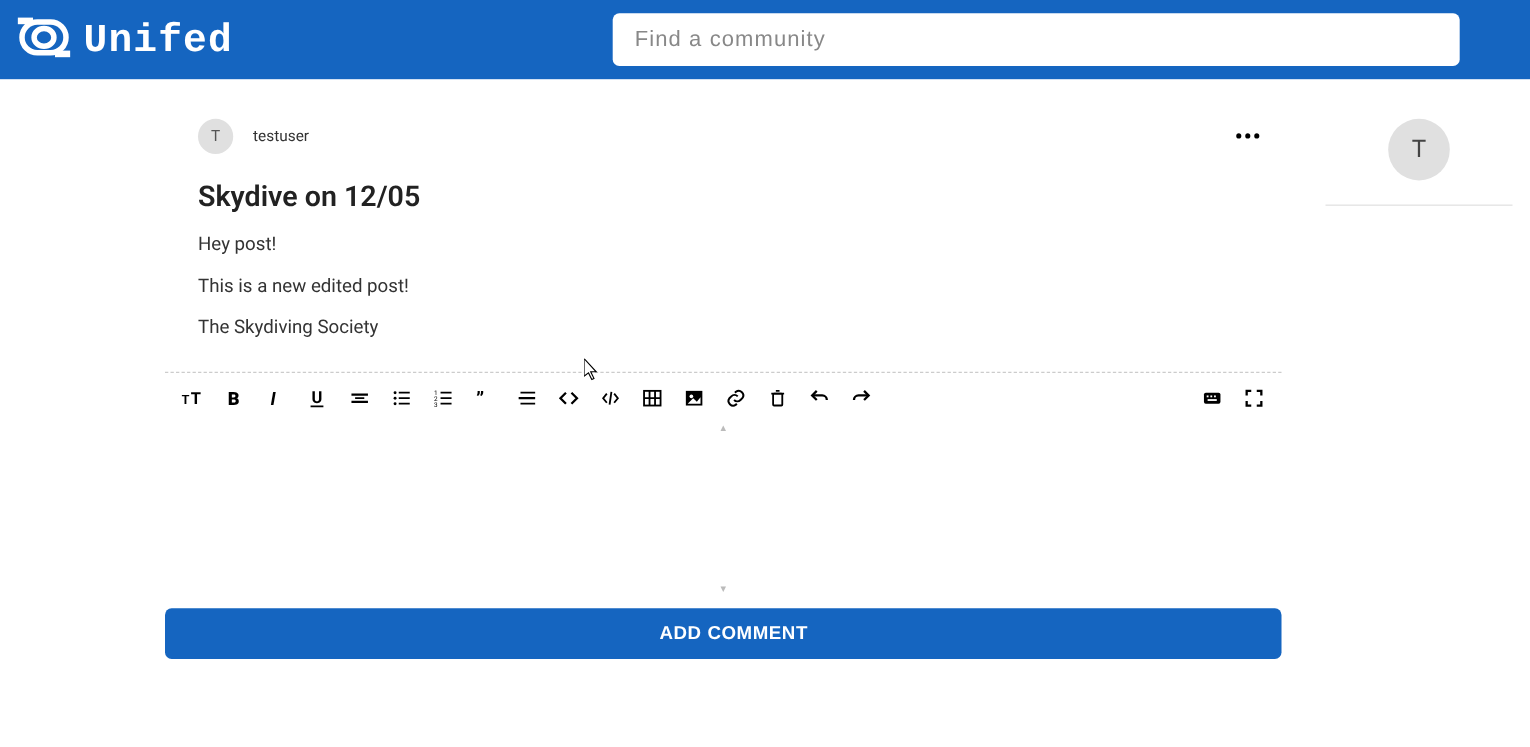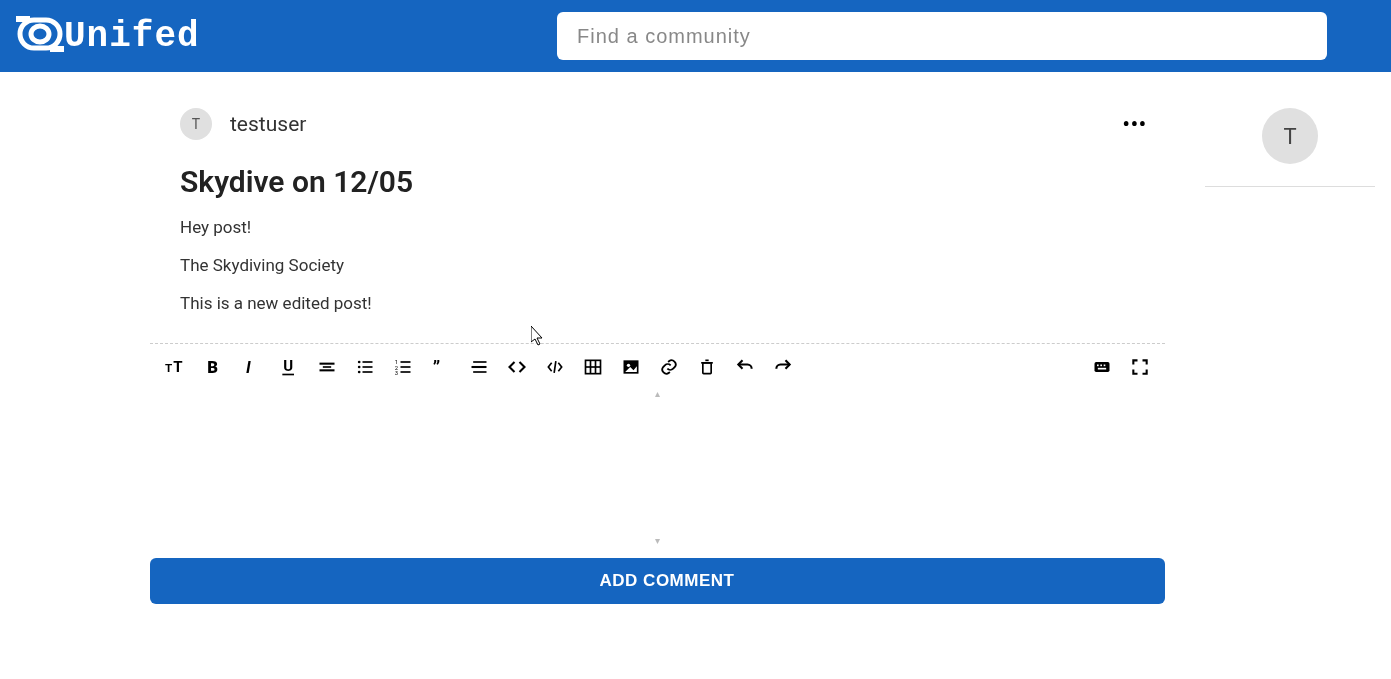--- a/index.html
+++ b/index.html
@@ -14,21 +14,21 @@
   .header {
     height: 72px;
     background: #1565c0;
     display: flex;
     align-items: center;
     padding: 0 16px;
   }
   .logo-wrap {
     display: flex;
     align-items: center;
-    gap: 0;
+    gap: 12px;
     cursor: pointer;
     text-align: right;
   }
   .logo-text {
     color: #fff;
     font-size: 36px;
     font-weight: 700;
     font-family: "Courier New", monospace;
     letter-spacing: 1px;
   }
@@ -66,34 +66,34 @@
   .avatar-sm {
     width: 32px; height: 32px;
     border-radius: 50%;
     background: #e0e0e0;
     display: flex;
     align-items: center;
     justify-content: center;
     font-size: 14px;
     color: #555;
   }
-  .username { font-size: 21px; color: #333; }
+  .username { font-size: 14px; color: #333; }
   .more-dots {
     position: absolute;
     right: 18px;
     top: 4px;
     font-size: 20px;
     font-weight: bold;
     letter-spacing: 1px;
     cursor: pointer;
     color: #000;
   }
   .post-title {
     margin: 24px 30px 0 30px;
-    font-size: 30px;
+    font-size: 26px;
     font-weight: 600;
     color: #222;
   }
   .post-body {
     margin: 18px 30px 0 30px;
     font-size: 17px;
     color: #333;
   }
   .post-body p { margin-bottom: 18px; }
   .editor-hr {
@@ -191,22 +191,22 @@
 <div class="main">
   <div class="content">
     <div class="author-row">
       <div class="avatar-sm">T</div>
       <div class="username">testuser</div>
       <div class="more-dots">•••</div>
     </div>
     <h1 class="post-title">Skydive on 12/05</h1>
     <div class="post-body">
       <p>Hey post!</p>
+      <p>This is a new edited post!</p>
       <p>The Skydiving Society</p>
-      <p>This is a new edited post!</p>
     </div>
 
     <hr class="editor-hr">
 
     <div class="toolbar">
       <span class="tb-btn">
           <svg viewBox="0 0 24 24">
             <text x="0" y="18" font-size="14" font-weight="bold" fill="#000">T</text>
             <text x="10" y="18" font-size="18" font-weight="bold" fill="#000">T</text>
           </svg>

